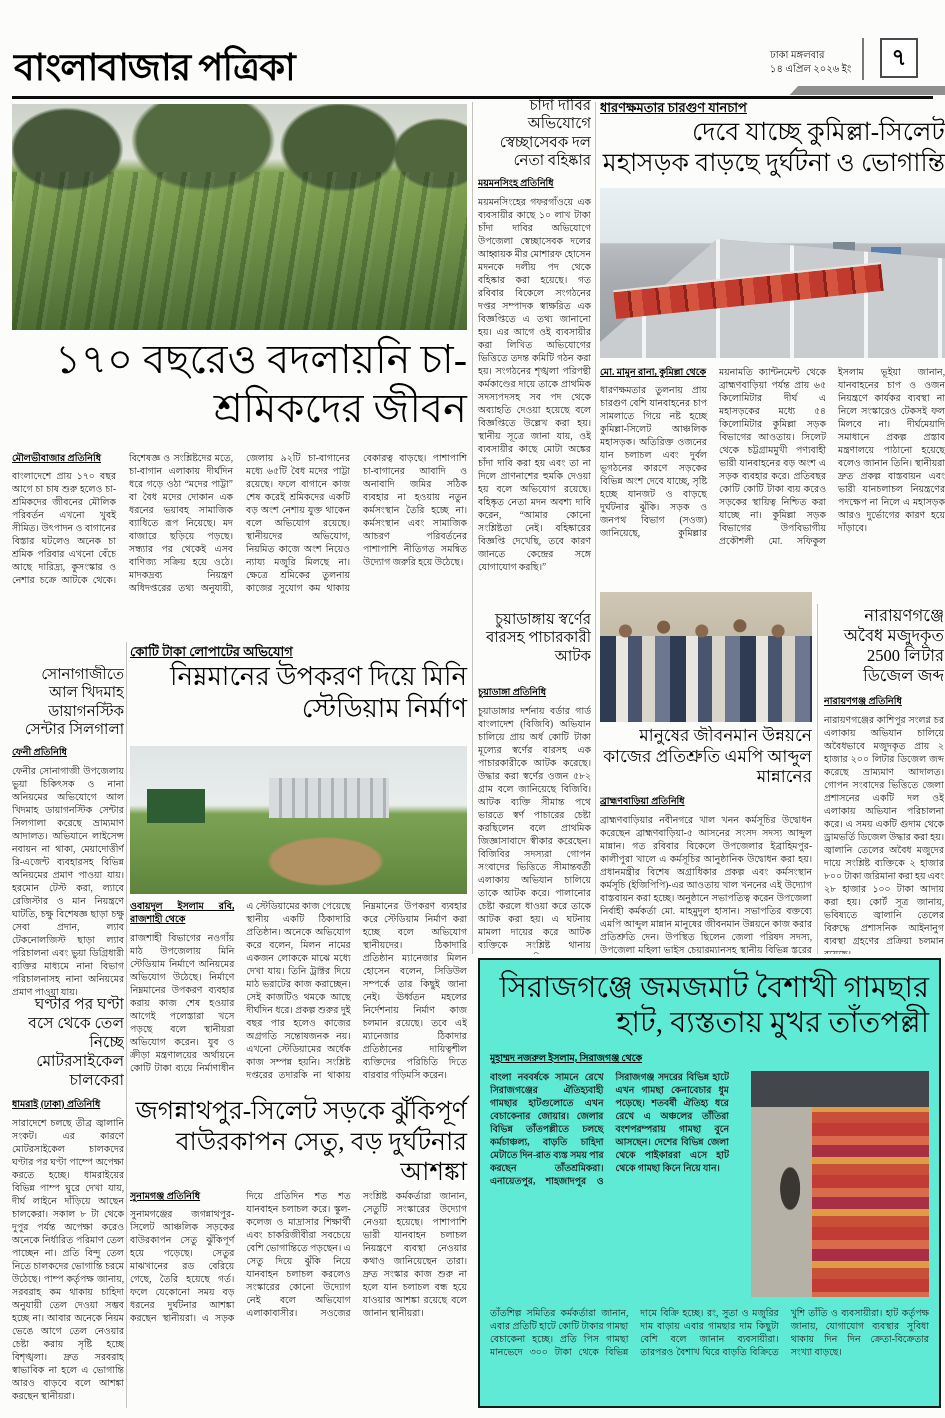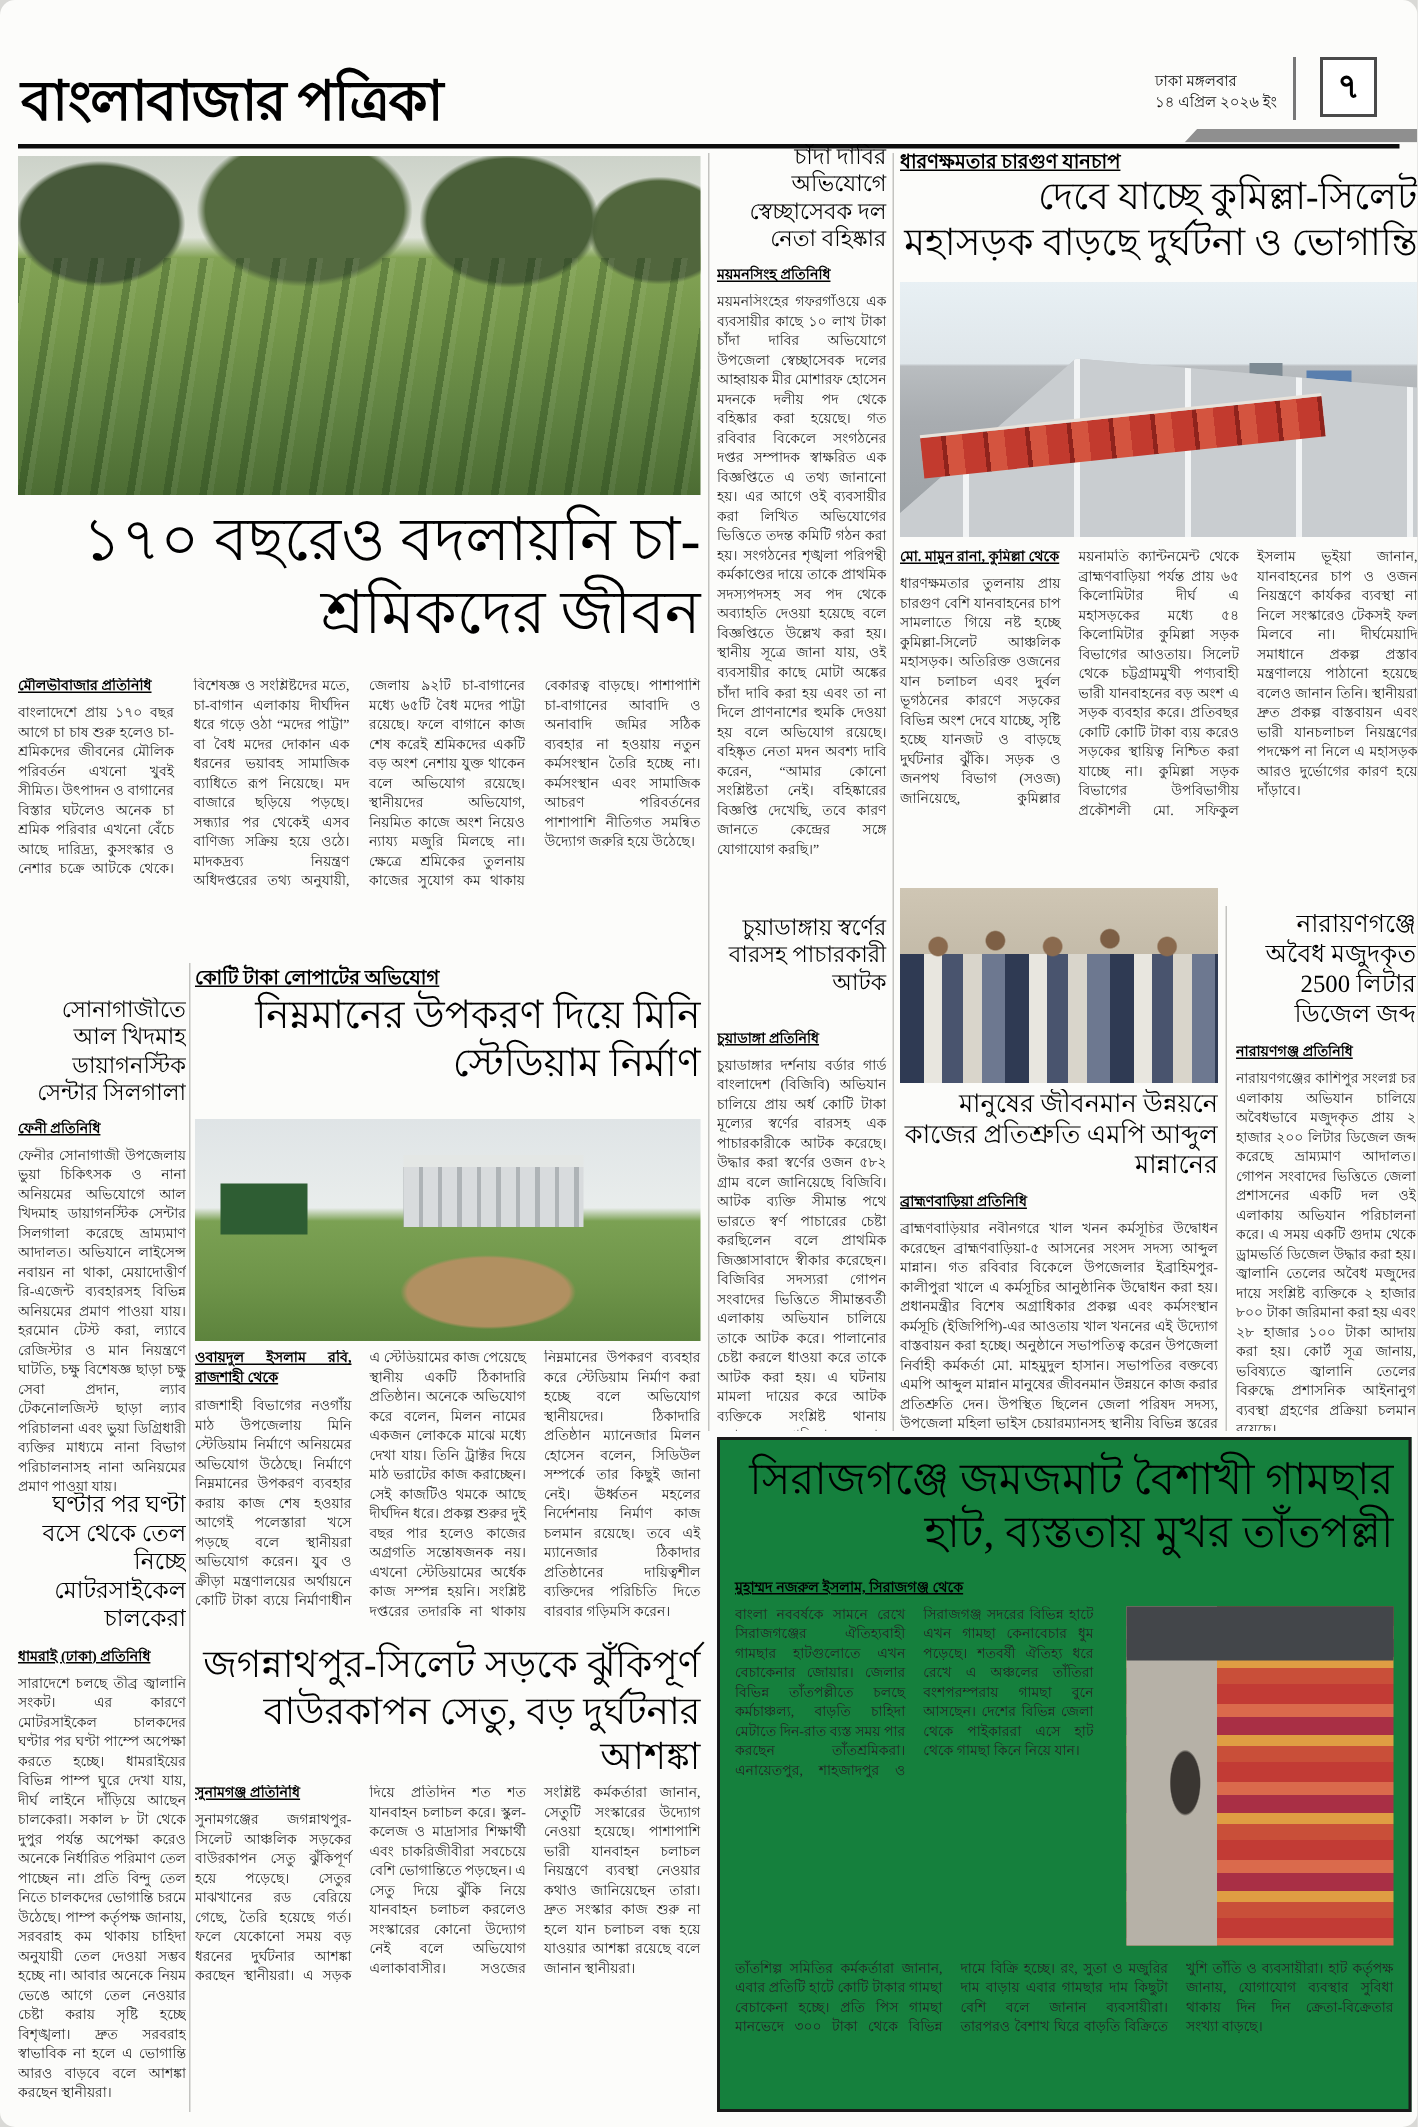--- a/index.html
+++ b/index.html
@@ -1,17 +1,17 @@
 <!DOCTYPE html>
 <html><head>
 <meta charset="utf-8">
 <style>
   html,body{margin:0;padding:0;background:#d9d9d6;}
   #page{width:945px;height:1418px;position:relative;background:#fcfcfa;margin:0 auto;
-        font-family:"Liberation Serif","DejaVu Serif",serif;color:#1a1a1a;overflow:hidden;border-radius:10px;}
+        font-family:"Liberation Serif","DejaVu Serif",serif;color:#1a1a1a;overflow:hidden;}
   .abs{position:absolute;}
   .hl{font-weight:normal;text-align:right;line-height:1.22;color:#000;}
   .kicker{font-weight:bold;text-decoration:underline;font-size:13px;color:#000;}
   .byline{font-weight:bold;text-decoration:underline;font-size:9.5px;display:block;margin:0 0 5px 0;color:#000;}
   .bodytext{font-size:9.3px;line-height:1.4;text-align:justify;color:#242424;overflow:hidden;}
   .cols-2{column-count:2;column-gap:12px;}
   .cols-3{column-count:3;column-gap:12px;}
   .cols-4{column-count:4;column-gap:13px;}
   .vrule{width:1px;background:#c3c3c0;}
   .photo{position:absolute;overflow:hidden;}
@@ -56,21 +56,21 @@
       radial-gradient(circle 7px at 48% 30%, #8a6a4e 0 6px, transparent 7px),
       radial-gradient(circle 7px at 66% 26%, #7d5f45 0 6px, transparent 7px),
       radial-gradient(circle 7px at 84% 30%, #8a6a4e 0 6px, transparent 7px),
       linear-gradient(#cfc6b4 0%,#c4bba9 34%,transparent 34%),
       repeating-linear-gradient(90deg,#2f3a53 0 16px,#e8e6df 16px 28px,#49546e 28px 42px,#d9d5cb 42px 55px,#6d7890 55px 70px);}
   .ph-gamcha{background:
       radial-gradient(ellipse 16px 34px at 22% 52%, #3a3632 0 60%, transparent 65%),
       linear-gradient(#43464a,#43464a) 0 0/100% 16% no-repeat,
       linear-gradient(90deg,#b6b1a7 0 34%,transparent 34%),
       repeating-linear-gradient(180deg,#c23b35 0 13px,#da6a4c 13px 22px,#a92f45 22px 34px,#df9d43 34px 41px,#c94f39 41px 52px);}
-  .boxed{border:2px solid #1a1a1a;background:#15803d;}
+  .boxed{border:2px solid #1a1a1a;background:#5eead4;}
 </style>
 </head>
 <body>
 
 <div id="page">
 
   <div class="abs logo" style="left:14px;top:38px;width:420px;">বাংলাবাজার পত্রিকা</div>
   <div class="abs dateline" style="left:770px;top:48px;width:90px;">
     <div>ঢাকা মঙ্গলবার</div>
     <div>১৪ এপ্রিল ২০২৬ ইং</div>
@@ -149,20 +149,20 @@
 
   <div class="abs" style="left:824px;top:606px;width:120px;height:348px;overflow:hidden;">
     <div class="hl" style="font-size:16.5px;margin-bottom:7px;">নারায়ণগঞ্জে অবৈধ মজুদকৃত 2500 লিটার ডিজেল জব্দ</div>
     <span class="byline">নারায়ণগঞ্জ প্রতিনিধি</span>
     <div class="bodytext">নারায়ণগঞ্জের কাশিপুর সংলগ্ন চর এলাকায় অভিযান চালিয়ে অবৈধভাবে মজুদকৃত প্রায় ২ হাজার ২০০ লিটার ডিজেল জব্দ করেছে ভ্রাম্যমাণ আদালত। গোপন সংবাদের ভিত্তিতে জেলা প্রশাসনের একটি দল ওই এলাকায় অভিযান পরিচালনা করে। এ সময় একটি গুদাম থেকে ড্রামভর্তি ডিজেল উদ্ধার করা হয়। জ্বালানি তেলের অবৈধ মজুদের দায়ে সংশ্লিষ্ট ব্যক্তিকে ২ হাজার ৮০০ টাকা জরিমানা করা হয় এবং ২৮ হাজার ১০০ টাকা আদায় করা হয়। কোর্ট সূত্র জানায়, ভবিষ্যতে জ্বালানি তেলের বিরুদ্ধে প্রশাসনিক আইনানুগ ব্যবস্থা গ্রহণের প্রক্রিয়া চলমান রয়েছে।</div>
   </div>
 
   <div class="abs boxed" style="left:478px;top:958px;width:463px;height:450px;padding:8px 10px;box-sizing:border-box;">
     <div class="hl" style="font-size:29px;margin:2px 0 10px 0;">সিরাজগঞ্জে জমজমাট বৈশাখী গামছার হাট, ব্যস্ততায় মুখর তাঁতপল্লী</div>
     <span class="byline">মুহাম্মদ নজরুল ইসলাম, সিরাজগঞ্জ থেকে</span>
-    <div style="display:flex;gap:22px;">
+    <div style="display:flex;gap:22px;font-weight:bold;">
       <div class="bodytext cols-2" style="width:255px;height:228px;">বাংলা নববর্ষকে সামনে রেখে সিরাজগঞ্জের ঐতিহ্যবাহী গামছার হাটগুলোতে এখন বেচাকেনার জোয়ার। জেলার বিভিন্ন তাঁতপল্লীতে চলছে কর্মচাঞ্চল্য, বাড়তি চাহিদা মেটাতে দিন-রাত ব্যস্ত সময় পার করছেন তাঁতশ্রমিকরা। এনায়েতপুর, শাহজাদপুর ও সিরাজগঞ্জ সদরের বিভিন্ন হাটে এখন গামছা কেনাবেচার ধুম পড়েছে। শতবর্ষী ঐতিহ্য ধরে রেখে এ অঞ্চলের তাঁতিরা বংশপরম্পরায় গামছা বুনে আসছেন। দেশের বিভিন্ন জেলা থেকে পাইকাররা এসে হাট থেকে গামছা কিনে নিয়ে যান।</div>
       <div class="photo ph-gamcha" style="position:relative;width:178px;height:226px;flex:none;"></div>
     </div>
     <div class="bodytext cols-3" style="width:100%;height:92px;margin-top:8px;">তাঁতশিল্প সমিতির কর্মকর্তারা জানান, এবার প্রতিটি হাটে কোটি টাকার গামছা বেচাকেনা হচ্ছে। প্রতি পিস গামছা মানভেদে ৩০০ টাকা থেকে বিভিন্ন দামে বিক্রি হচ্ছে। রং, সুতা ও মজুরির দাম বাড়ায় এবার গামছার দাম কিছুটা বেশি বলে জানান ব্যবসায়ীরা। তারপরও বৈশাখ ঘিরে বাড়তি বিক্রিতে খুশি তাঁতি ও ব্যবসায়ীরা। হাট কর্তৃপক্ষ জানায়, যোগাযোগ ব্যবস্থার সুবিধা থাকায় দিন দিন ক্রেতা-বিক্রেতার সংখ্যা বাড়ছে।</div>
   </div>
 
 </div>
 
 </body></html>

